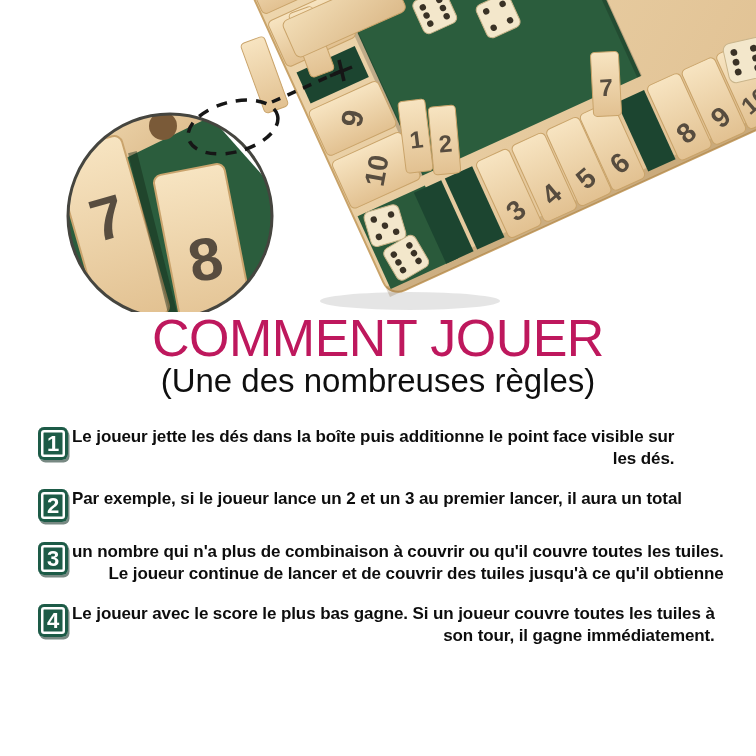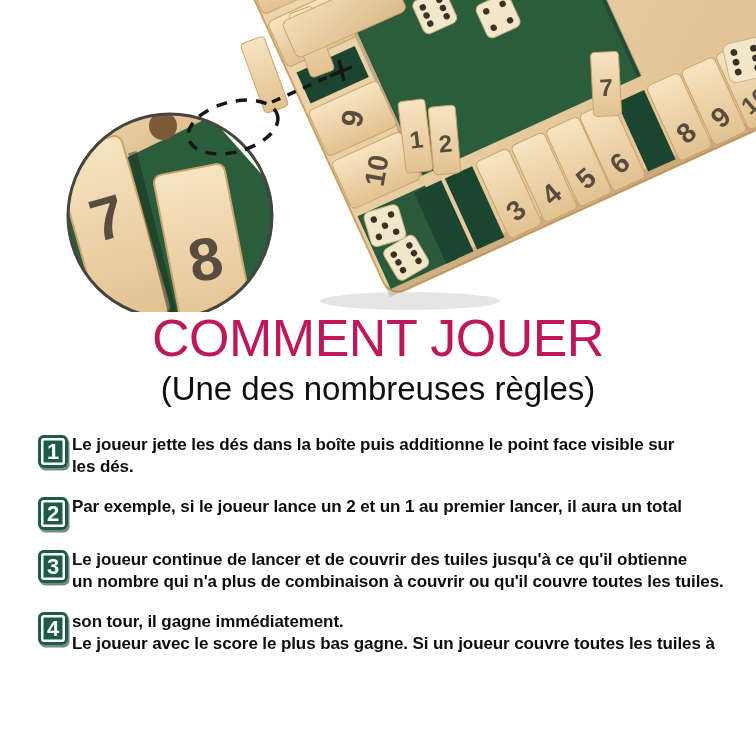--- a/index.html
+++ b/index.html
@@ -1,28 +1,28 @@
 <!DOCTYPE html>
 <html><head>
 <meta charset="utf-8">
 <style>
   html,body{margin:0;padding:0;background:#ffffff;}
   .page{position:relative;width:756px;height:756px;background:#ffffff;overflow:hidden;
         font-family:"Liberation Sans",sans-serif;color:#0d0d0d;}
   .photo{display:block;width:756px;height:312px;}
   .title{margin-top:2px;text-align:center;font-size:52px;line-height:48px;font-weight:400;
          letter-spacing:-0.5px;color:#be185d;}
-  .subtitle{text-align:center;font-size:33px;line-height:38px;font-weight:400;margin-top:8px;color:#0f0f0f;}
+  .subtitle{text-align:center;font-size:33px;line-height:38px;font-weight:400;margin-top:0;color:#0f0f0f;}
   .steps{margin-top:26px;padding-left:38px;}
   .step{display:flex;align-items:flex-start;margin-bottom:19px;}
   .step:last-child{margin-bottom:0;}
   .badge{flex:0 0 auto;width:30px;height:33px;margin-top:1px;border-radius:6px;background:#1d5b47;
          box-shadow:inset 0 0 0 3px #1d5b47, inset 0 0 0 5.5px #ffffff, 1.5px 2.5px 0 rgba(10,40,30,.55);
          color:#ffffff;font-weight:700;font-size:22px;display:flex;align-items:center;justify-content:center;}
-  .lines{margin-left:4px;font-size:17px;line-height:21.5px;font-weight:700;letter-spacing:-0.1px;}
+  .lines{margin-left:4px;font-size:17px;line-height:21.5px;font-weight:700;letter-spacing:-0.1px;text-align:right;}
   .lines div{white-space:nowrap;}
   .tileNum{font-family:"Liberation Sans",sans-serif;font-weight:600;fill:#4b4237;opacity:.92;}
 </style>
 </head>
 <body>
 
 <div class="page">
 
   <svg class="photo" viewBox="0 0 756 312" width="756" height="312">
     <defs>
@@ -218,34 +218,34 @@
       <div class="badge">1</div>
       <div class="lines">
         <div>Le joueur jette les dés dans la boîte puis additionne le point face visible sur</div>
         <div>les dés.</div>
       </div>
     </div>
 
     <div class="step">
       <div class="badge">2</div>
       <div class="lines">
-        <div>Par exemple, si le joueur lance un 2 et un 1 au premier lancer, il aura un total</div>
+        <div>Par exemple, si le joueur lance un 2 et un 3 au premier lancer, il aura un total</div>
       </div>
     </div>
 
     <div class="step">
       <div class="badge">3</div>
       <div class="lines">
+        <div>un nombre qui n'a plus de combinaison à couvrir ou qu'il couvre toutes les tuiles.</div>
         <div>Le joueur continue de lancer et de couvrir des tuiles jusqu'à ce qu'il obtienne</div>
-        <div>un nombre qui n'a plus de combinaison à couvrir ou qu'il couvre toutes les tuiles.</div>
       </div>
     </div>
 
     <div class="step">
       <div class="badge">4</div>
       <div class="lines">
+        <div>Le joueur avec le score le plus bas gagne. Si un joueur couvre toutes les tuiles à</div>
         <div>son tour, il gagne immédiatement.</div>
-        <div>Le joueur avec le score le plus bas gagne. Si un joueur couvre toutes les tuiles à</div>
       </div>
     </div>
 
   </div>
 </div>
 
 </body></html>

